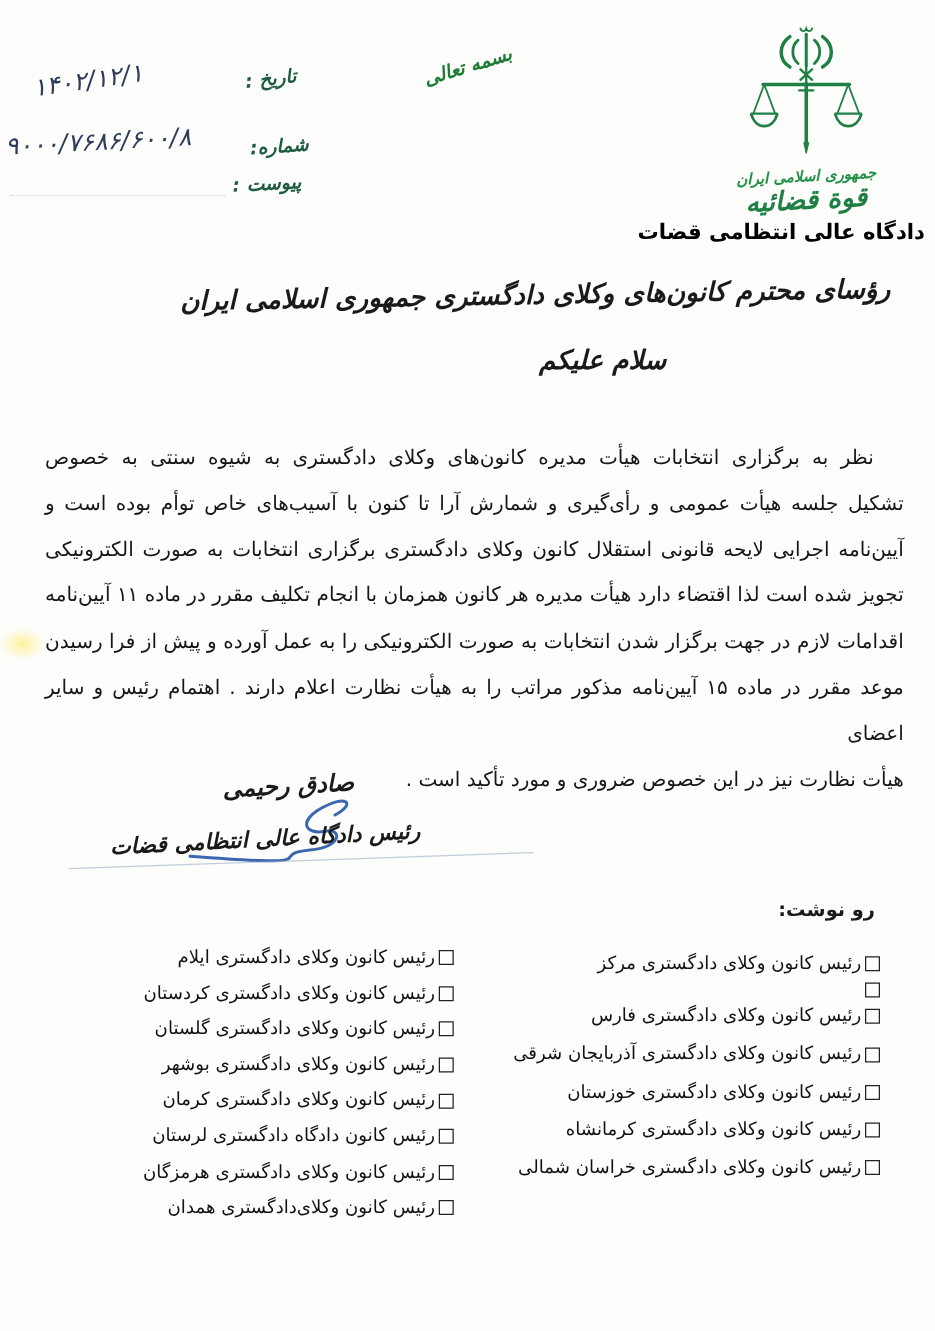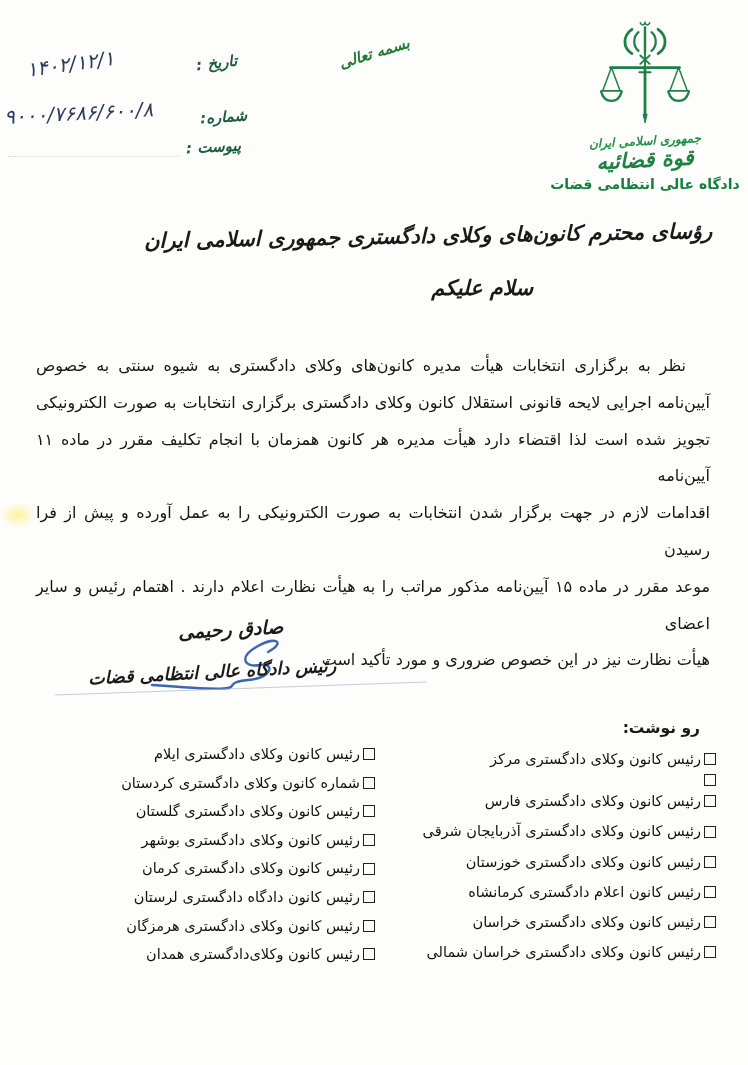--- a/index.html
+++ b/index.html
@@ -45,33 +45,33 @@
     color:#1e7c35;font-weight:bold;font-style:italic;font-size:15px;
     transform:rotate(-17deg);white-space:nowrap;
   }
   
   .logo-block{
     position:absolute;left:550px;top:20px;width:190px;
     text-align:center;
   }
   .org1{color:#229148;font-style:italic;font-size:12px;font-weight:bold;transform:rotate(-3deg);margin-top:-2px;}
   .org2{color:#1e8044;font-style:italic;font-size:21px;font-weight:bold;transform:rotate(-3deg);margin-top:0px;}
-  .org3{color:#15803d;font-size:14px;font-weight:bold;margin-top:4px;white-space:nowrap;}
+  .org3{color:#000000;font-size:17px;font-weight:bold;margin-top:4px;white-space:nowrap;}
   
   .addressee{
     position:absolute;right:36px;top:224px;
     font-size:21px;font-weight:bold;font-style:italic;
     white-space:nowrap;transform:rotate(-1deg);
   }
   .salutation{
     position:absolute;right:215px;top:276px;
     font-size:21px;font-weight:bold;font-style:italic;white-space:nowrap;
   }
   
-  .body-block{position:absolute;right:38px;left:36px;top:348px;}
+  .body-block{position:absolute;right:25px;left:36px;top:348px;}
   .body-line{
     font-size:16px;line-height:36.8px;
     text-align:justify;text-align-last:justify;
     white-space:normal;color:#161616;
   }
   .body-line.first{padding-right:24px;}
   .body-line.last{text-align-last:right;}
   
   .smudge{
     position:absolute;left:0;top:502px;width:36px;height:26px;
@@ -91,21 +91,21 @@
   }
   .sig-line{
     position:absolute;left:55px;top:688px;width:372px;height:1px;
     background:#9fb4c8;opacity:.65;transform:rotate(-2deg);
   }
   
   .cc-header{
     position:absolute;right:48px;top:719px;
     font-size:15.5px;font-weight:bold;
   }
-  .cc-col{position:absolute;list-style:none;margin:0;padding:0;}
+  .cc-col{position:absolute;list-style:none;margin:12px;padding:0;}
   .cc-col-right{right:32px;top:744px;}
   .cc-col-left{right:373px;top:740px;}
   .cc-item{
     display:flex;align-items:center;gap:3px;
     font-size:14.5px;color:#111;white-space:nowrap;justify-content:flex-start;
   }
   .cc-col-right .cc-item{line-height:30.2px;}
   .cc-col-left .cc-item{line-height:28.6px;}
   .cbx{
     display:inline-block;width:10px;height:10px;
@@ -160,20 +160,21 @@
     <div class="org1">جمهوری اسلامی ایران</div>
     <div class="org2">قوة قضائیه</div>
     <div class="org3">دادگاه عالی انتظامی قضات</div>
   </div>
 
   <div class="addressee">رؤسای محترم کانون‌های وکلای دادگستری جمهوری اسلامی ایران</div>
   <div class="salutation">سلام علیکم</div>
 
   <div class="body-block">
     <div class="body-line first">نظر به برگزاری انتخابات هیأت مدیره کانون‌های وکلای دادگستری به شیوه سنتی به خصوص</div>
+    <div class="body-line">تشکیل جلسه هیأت عمومی و رأی‌گیری و شمارش آرا تا کنون با آسیب‌های خاص توأم بوده است و</div>
     <div class="body-line">آیین‌نامه اجرایی لایحه قانونی استقلال کانون وکلای دادگستری برگزاری انتخابات به صورت الکترونیکی</div>
     <div class="body-line">تجویز شده است لذا اقتضاء دارد هیأت مدیره هر کانون همزمان با انجام تکلیف مقرر در ماده ۱۱ آیین‌نامه</div>
     <div class="body-line">اقدامات لازم در جهت برگزار شدن انتخابات به صورت الکترونیکی را به عمل آورده و پیش از فرا رسیدن</div>
     <div class="body-line">موعد مقرر در ماده ۱۵ آیین‌نامه مذکور مراتب را به هیأت نظارت اعلام دارند . اهتمام رئیس و سایر اعضای</div>
     <div class="body-line last">هیأت نظارت نیز در این خصوص ضروری و مورد تأکید است .</div>
   </div>
 
   <div class="smudge"></div>
 
   <div class="sig-name">صادق رحیمی</div>
@@ -202,40 +203,36 @@
     <li class="cc-item">
         <span class="cbx"></span>
         <span>رئیس کانون وکلای دادگستری آذربایجان شرقی</span>
       </li>
     <li class="cc-item">
         <span class="cbx"></span>
         <span>رئیس کانون وکلای دادگستری خوزستان</span>
       </li>
     <li class="cc-item">
         <span class="cbx"></span>
-        <span>رئیس کانون اعلام دادگستری کرمانشاه</span>
-      </li>
-    <li class="cc-item">
-        <span class="cbx"></span>
-        <span>رئیس کانون وکلای دادگستری خراسان</span>
+        <span>رئیس کانون وکلای دادگستری کرمانشاه</span>
       </li>
     <li class="cc-item">
         <span class="cbx"></span>
         <span>رئیس کانون وکلای دادگستری خراسان شمالی</span>
       </li>
   </ul>
 
   <ul class="cc-col cc-col-left">
     <li class="cc-item">
         <span class="cbx"></span>
         <span>رئیس کانون وکلای دادگستری ایلام</span>
       </li>
     <li class="cc-item">
         <span class="cbx"></span>
-        <span>شماره کانون وکلای دادگستری کردستان</span>
+        <span>رئیس کانون وکلای دادگستری کردستان</span>
       </li>
     <li class="cc-item">
         <span class="cbx"></span>
         <span>رئیس کانون وکلای دادگستری گلستان</span>
       </li>
     <li class="cc-item">
         <span class="cbx"></span>
         <span>رئیس کانون وکلای دادگستری بوشهر</span>
       </li>
     <li class="cc-item">

